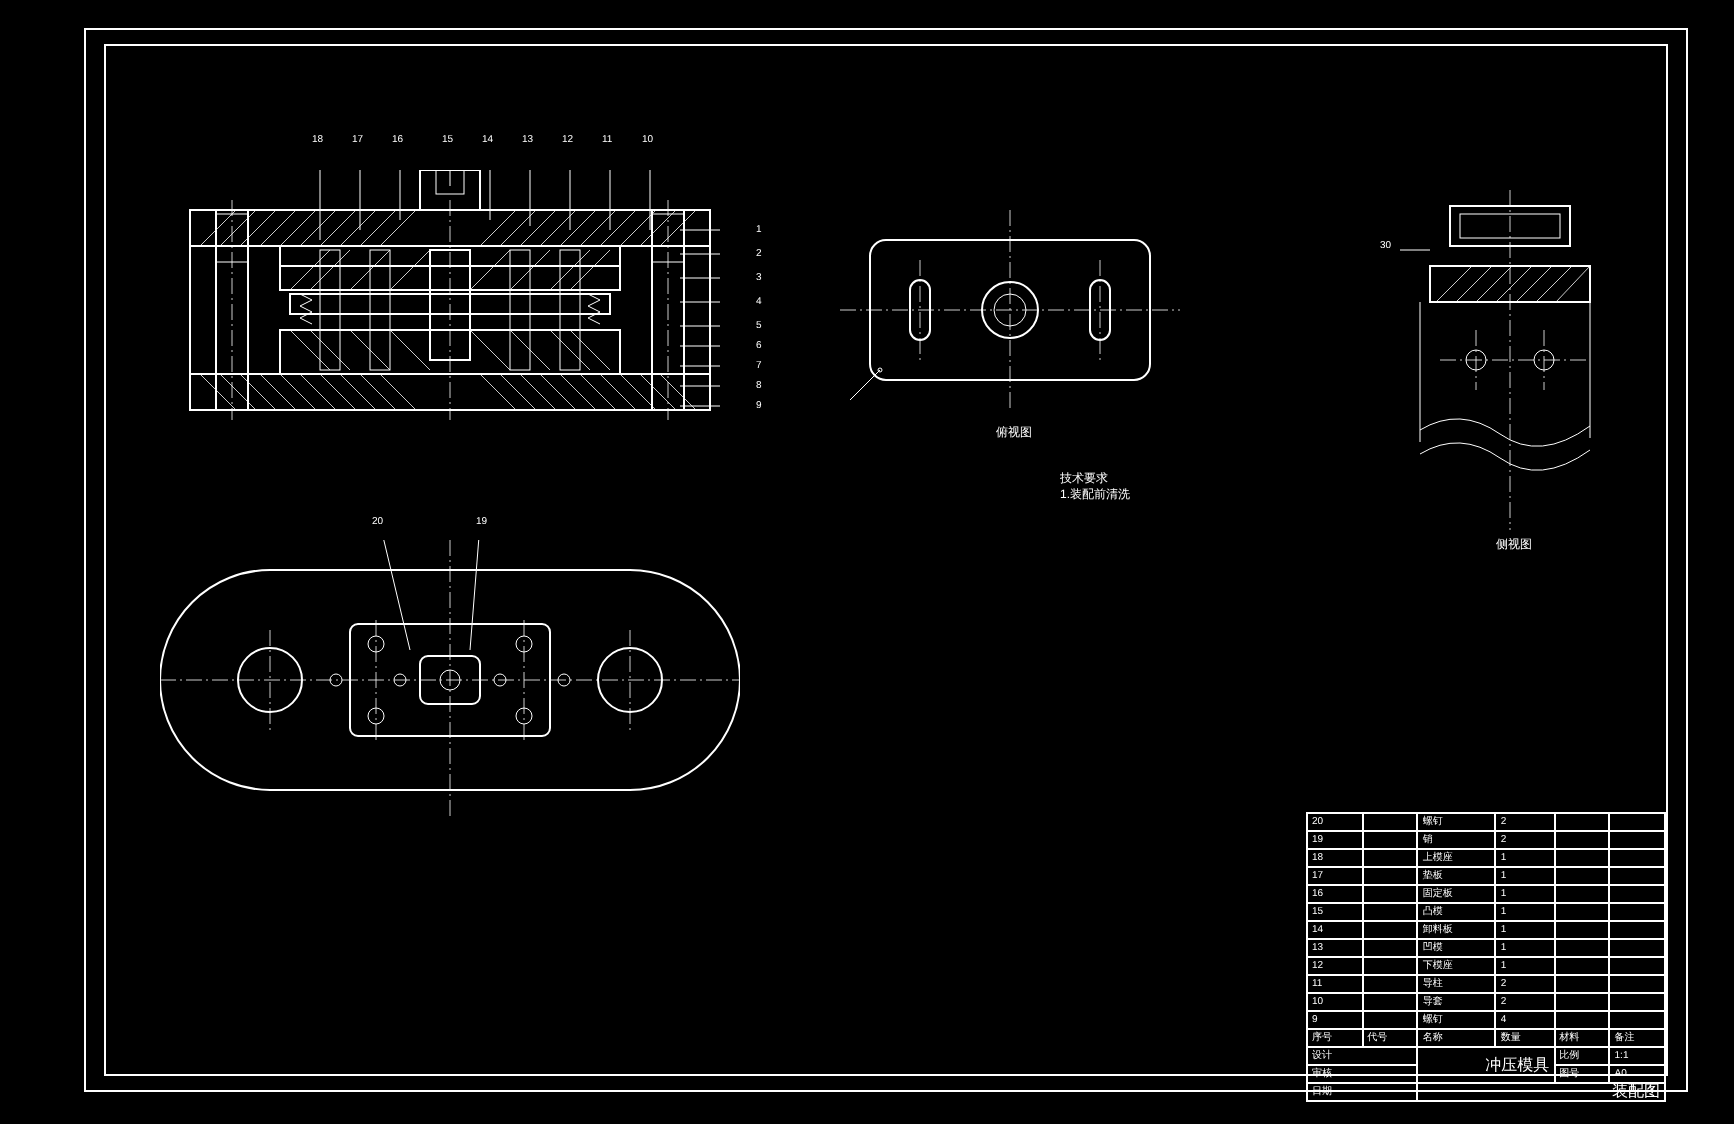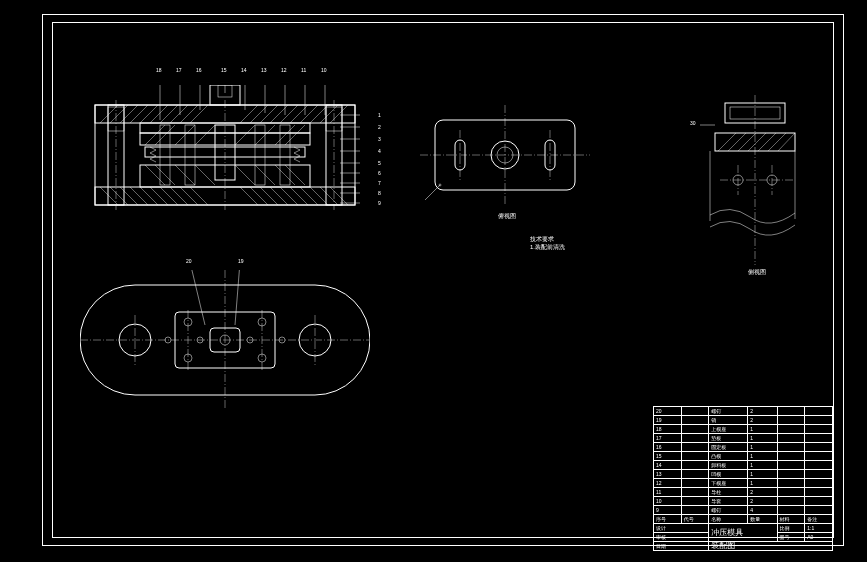--- a/index.html
+++ b/index.html
@@ -55,21 +55,21 @@
     border: 1px solid #fff;
     color: #fff;
     font-size: 5px;
     padding: 0 2px;
     height: 8px;
     line-height: 8px;
     overflow: hidden;
   }
   .tb-big {
     font-size: 8px !important;
-    text-align: left;
+    text-align: right;
   }
   svg { position: absolute; }
   .thin { stroke: #fff; stroke-width: 0.5; fill: none; }
   .med  { stroke: #fff; stroke-width: 1; fill: none; }
   .hatch { stroke: #fff; stroke-width: 0.4; }
   .center { stroke: #fff; stroke-width: 0.4; stroke-dasharray: 8 2 1 2; fill:none; }
   .leader-text {
     position: absolute;
     color: #fff;
     font-size: 5px;

